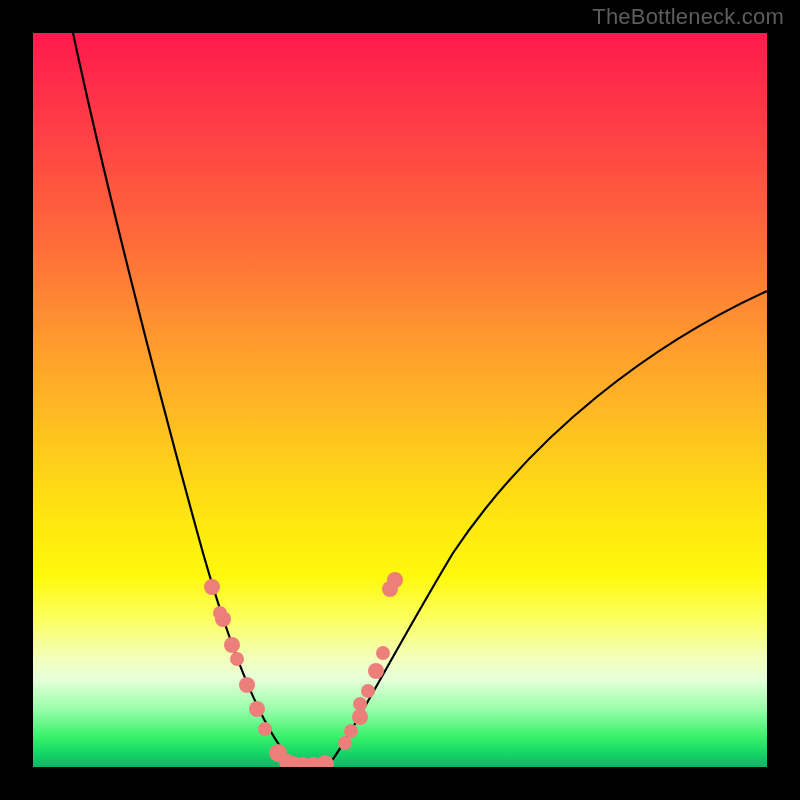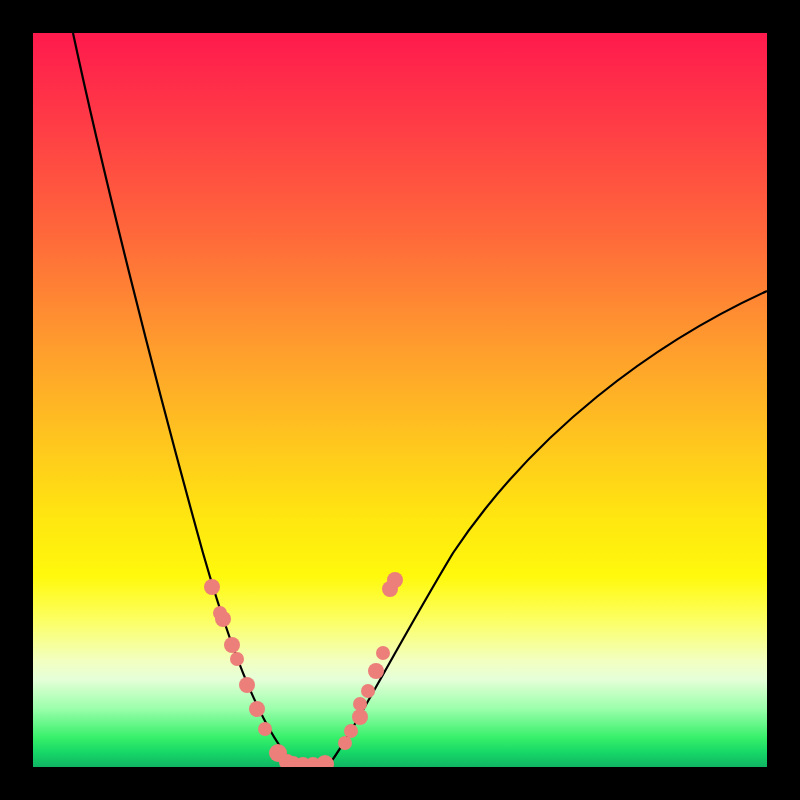--- a/index.html
+++ b/index.html
@@ -98,13 +98,14 @@
       <circle class="dot" cx="327" cy="671" r="7"></circle>
       <circle class="dot" cx="335" cy="658" r="7"></circle>
       <circle class="dot" cx="343" cy="638" r="8"></circle>
       <circle class="dot" cx="350" cy="620" r="7"></circle>
 
       <circle class="dot" cx="357" cy="556" r="8"></circle>
       <circle class="dot" cx="362" cy="547" r="8"></circle>
     </svg>
   </div>
 
+  <div class="watermark">TheBottleneck.com</div>
 </div>
 
 </body></html>

